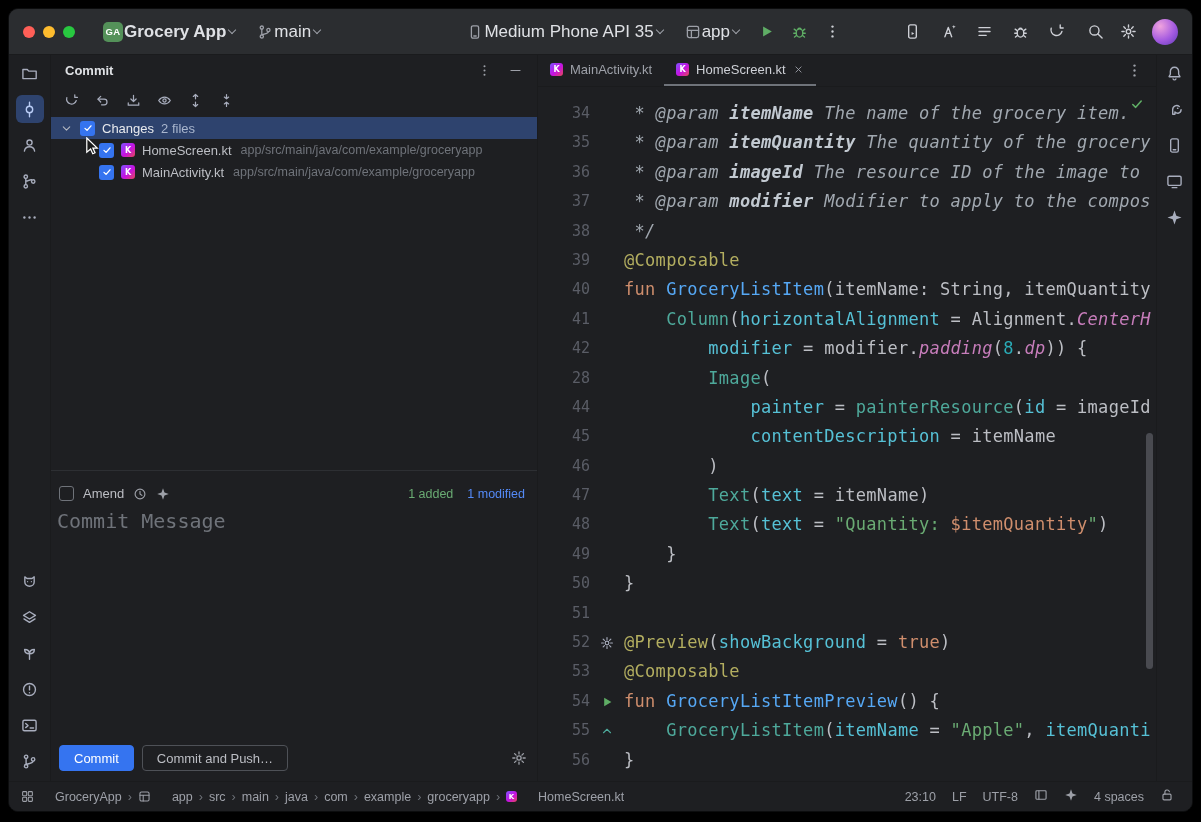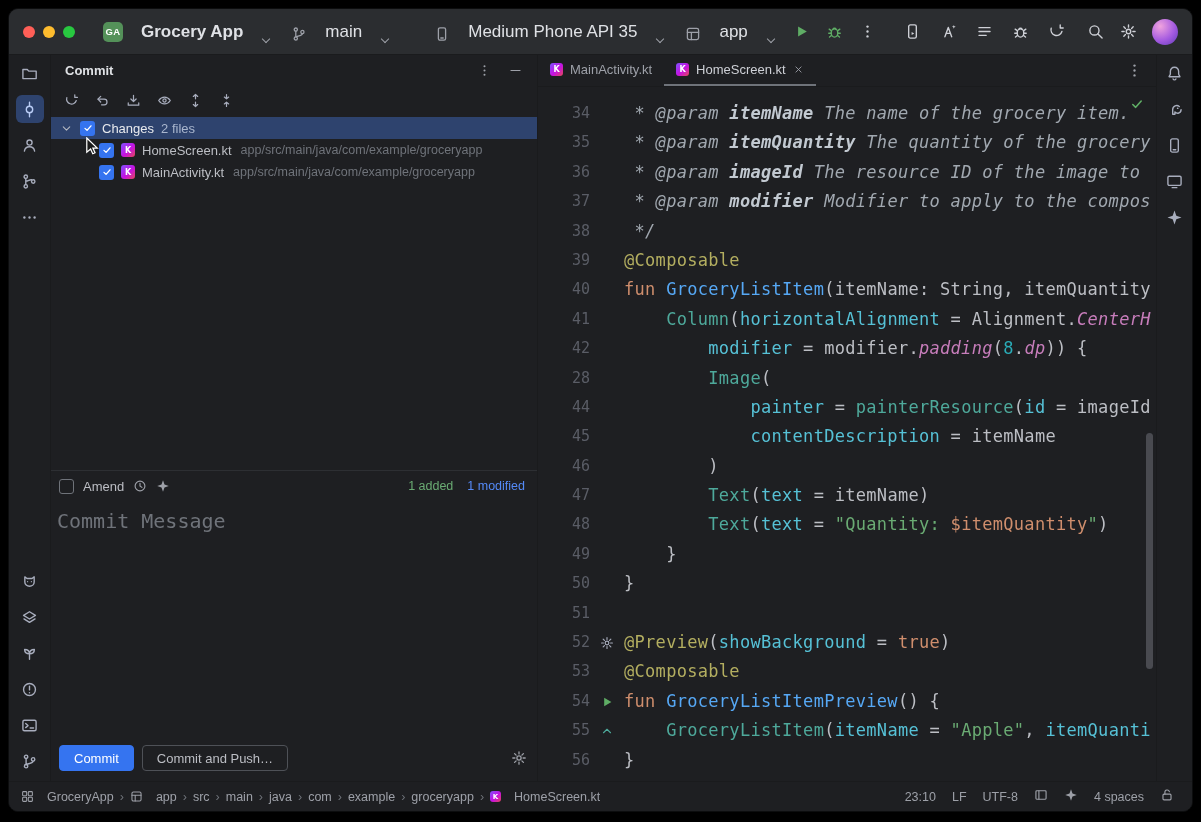--- a/index.html
+++ b/index.html
@@ -10,21 +10,21 @@
     border-radius:10px;overflow:hidden;display:flex;flex-direction:column;border:1px solid #0c0d0e}
   
   .ic{width:16px;height:16px;fill:none;stroke:currentColor;stroke-width:1.3;stroke-linecap:round;stroke-linejoin:round;display:block}
   .icwrap{display:inline-flex;align-items:center;justify-content:center;flex:none}
   .dim{color:var(--dim)}
   
   .titlebar{height:46px;background:var(--bar);border-bottom:1px solid var(--border);display:flex;align-items:center;padding:0 14px;gap:6px;flex:none}
   .traffic{display:flex;gap:8px;margin-right:14px}
   .tl{width:12px;height:12px;border-radius:50%}
   .tl.red{background:#FF5F57}.tl.yellow{background:#FEBC2E}.tl.green{background:#28C840}
-  .tb-item{display:flex;align-items:flex-end;gap:18px;padding:4px 8px;border-radius:6px;flex:none}
+  .tb-item{display:flex;align-items:center;gap:1px;padding:4px 8px;border-radius:6px;flex:none}
   .tb-label{font-size:17px;color:var(--txt);white-space:nowrap}
   .strong{font-weight:700}
   .ga-badge{width:20px;height:20px;border-radius:5px;background:#549159;color:#fff;font-size:9.5px;font-weight:700;
     display:flex;align-items:center;justify-content:center;letter-spacing:.3px}
   .chev{width:6px;height:6px;border-right:1.4px solid var(--dim);border-bottom:1.4px solid var(--dim);
     transform:rotate(45deg);margin-left:2px;margin-top:-3px;flex:none}
   .tb-icon{width:27px;height:27px;border-radius:6px;display:flex;align-items:center;justify-content:center;color:#CED0D6;flex:none}
   .tb-icon .ic{width:17px;height:17px}
   .run{color:#5FAD65}
   .sp1{flex:3.2}.sp2{flex:1.1}
@@ -59,21 +59,21 @@
   .chlabel{color:#E8EAEE}
   .chcount{color:#A9B6CE}
   .file-row{padding-left:48px}
   .kicon{width:14px;height:14px;border-radius:3px;flex:none;color:#fff;font-size:8px;font-weight:700;
     display:inline-flex;align-items:center;justify-content:center;font-family:"DejaVu Sans",sans-serif;
     background:linear-gradient(135deg,#7F52FF,#C711E1 55%,#E44857)}
   .kicon-sm{width:11px;height:11px;font-size:7px}
   .fname{color:#BCBEC4}
   .fpath{color:var(--faint);font-size:12.5px;margin-left:2px;overflow:hidden;text-overflow:ellipsis}
   .cp-bottom{border-top:1px solid #2D2F33;flex:none;display:flex;flex-direction:column}
-  .amend-row{display:flex;align-items:center;height:30px;padding:0 12px 0 8px;gap:9px;font-size:13px;color:#BCBEC4}
+  .amend-row{display:flex;align-items:flex-end;height:30px;padding:0 12px 0 8px;gap:9px;font-size:13px;color:#BCBEC4}
   .amend-row .icwrap .ic{width:14px;height:14px}
   .stats{margin-left:auto;display:flex;gap:14px;font-size:12.5px}
   .added{color:#6AAB73}.modified{color:#548AF7}
   .msg{height:240px;padding:8px 6px;font-family:"DejaVu Sans Mono",monospace;font-size:20px;color:var(--faint)}
   .cp-actions{height:40px;display:flex;align-items:center;gap:8px;padding:0 10px 6px 8px}
   .btn{height:26px;padding:0 14px;border-radius:4px;font-size:13px;font-family:inherit;background:transparent;border:1px solid #4E5157;color:#BCBEC4}
   .btn.primary{background:var(--accent);border-color:var(--accent);color:#fff}
   .gearbtn{margin-left:auto;color:var(--dim)}
   .gearbtn .ic{width:16px;height:16px}
   
@@ -108,21 +108,21 @@
   .tk-str{color:#6AAB73}
   .tk-tmpl{color:#CF8E6D}
   .tk-txt{color:#BCBEC4}
   .inspect{position:absolute;top:10px;right:12px;color:#5FAD65}
   .inspect .ic{width:14px;height:14px;stroke-width:1.8}
   .scroll{position:absolute;right:3px;top:346px;width:7px;height:236px;border-radius:4px;background:rgba(160,165,175,.33)}
   
   .statusbar{height:30px;border-top:1px solid var(--border);display:flex;align-items:center;
     padding:0 18px 0 12px;font-size:12.5px;color:var(--dim);flex:none;background:var(--panel)}
   .crumbs{display:flex;align-items:center;gap:3px;min-width:0;overflow:hidden}
-  .crumb{display:flex;align-items:center;gap:13px;color:var(--dim);white-space:nowrap}
+  .crumb{display:flex;align-items:center;gap:21px;color:var(--dim);white-space:nowrap}
   .crumb-sep{color:var(--faint);margin:0 3px}
   .crumb-ic .ic{width:13px;height:13px}
   .sb-right{margin-left:auto;display:flex;align-items:center;gap:16px;white-space:nowrap}
   .sb-ic .ic{width:14px;height:14px}
   
   .cursor{position:absolute;left:74px;top:128px;width:19px;height:19px;z-index:50;pointer-events:none}
 </style>
 </head>
 <body>
 

